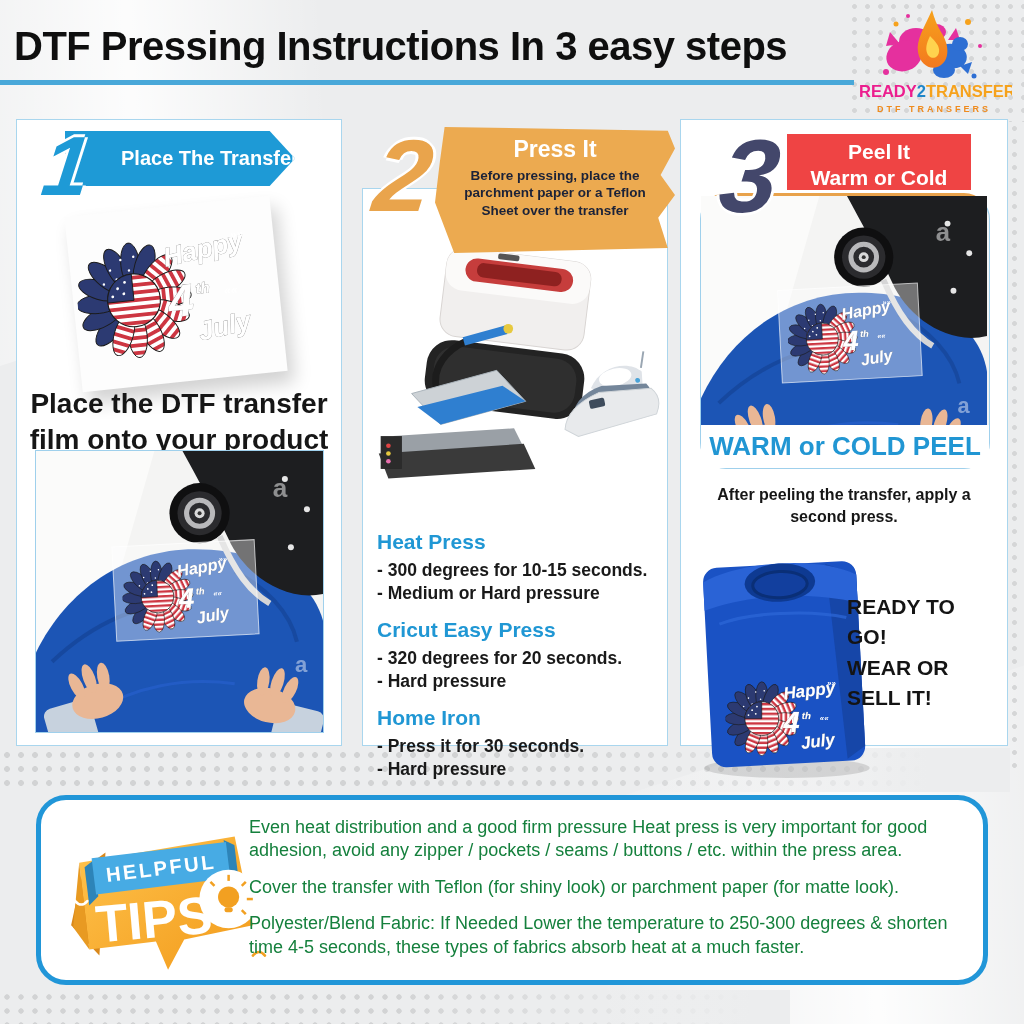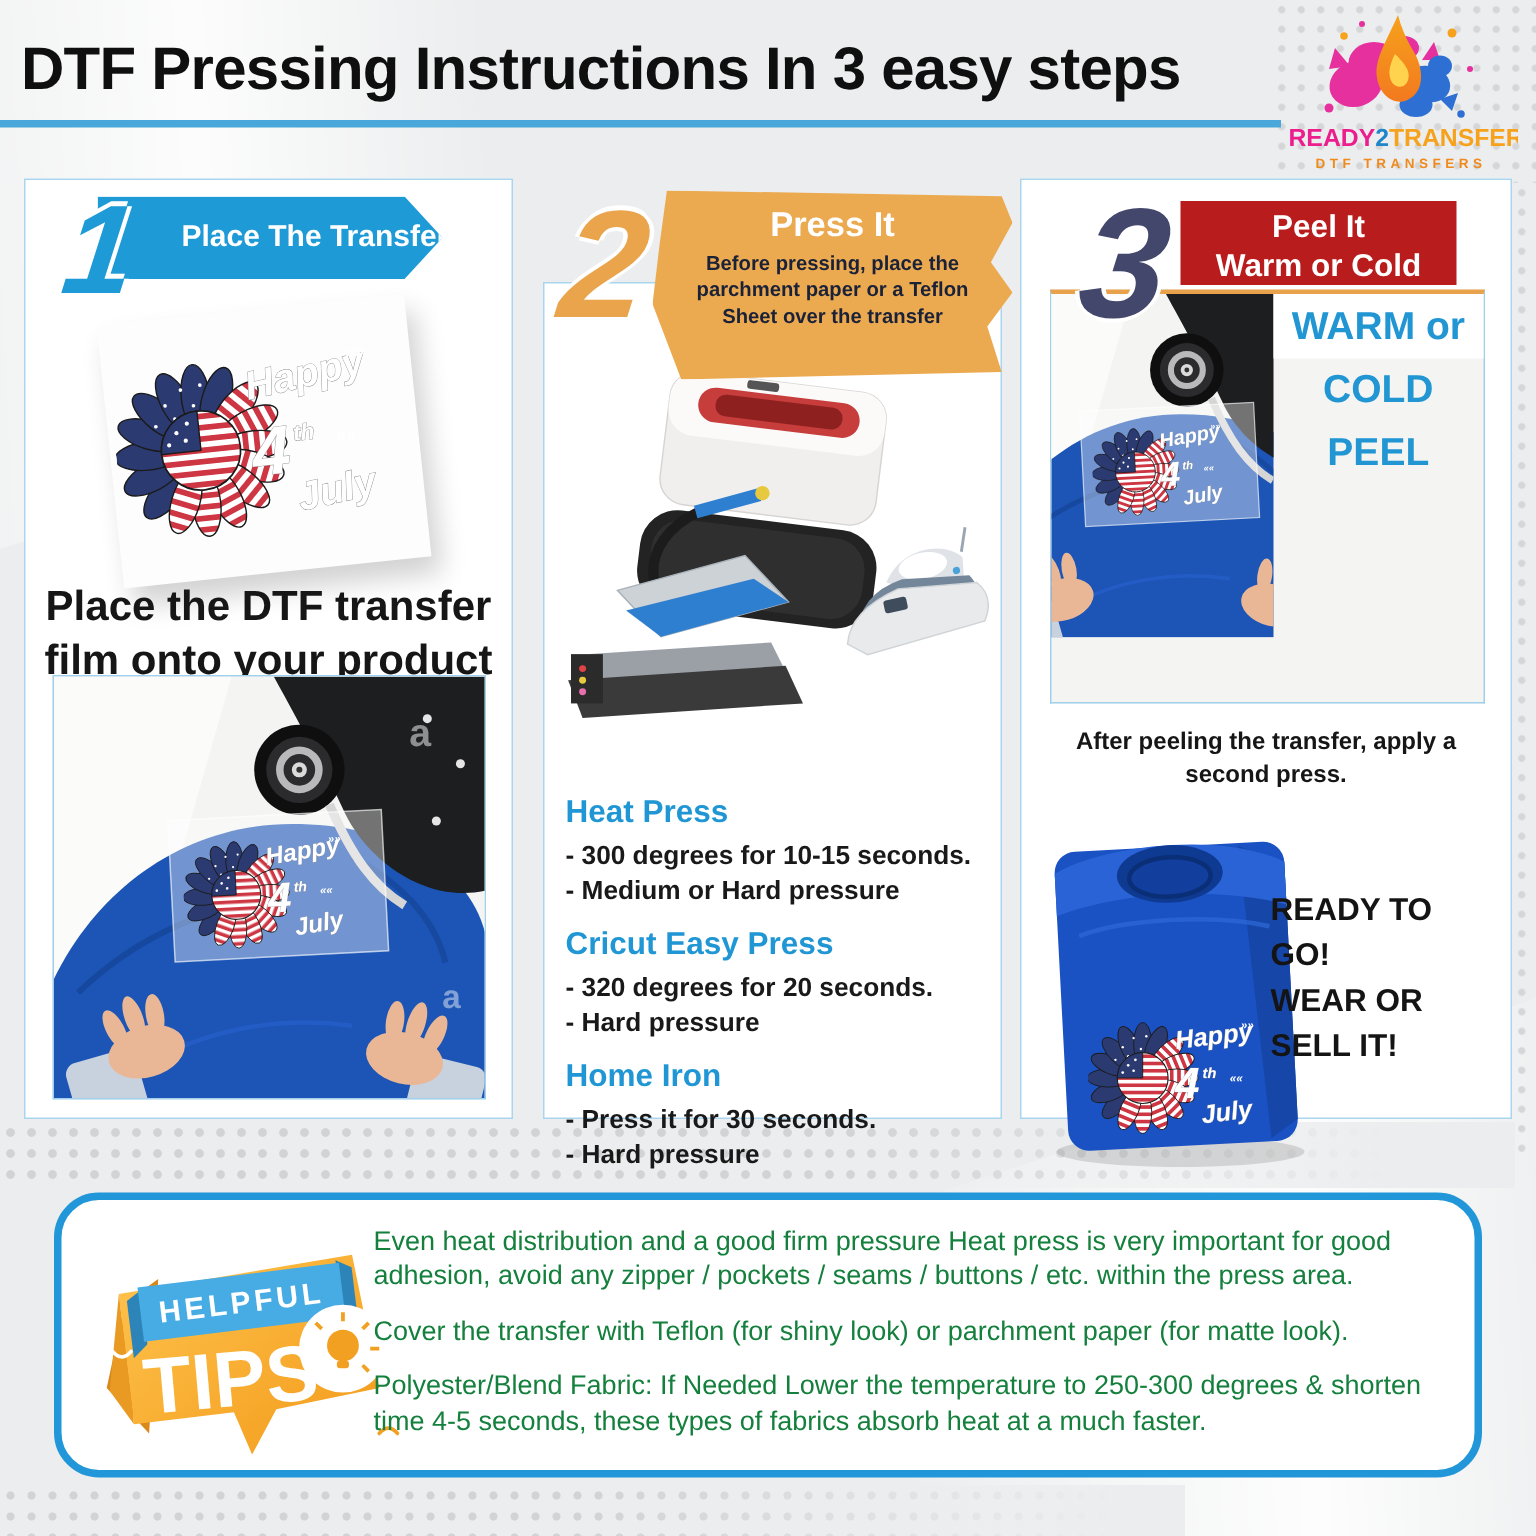--- a/index.html
+++ b/index.html
@@ -42,38 +42,38 @@
   .ribbon1{position:absolute;left:48px;top:11px;width:230px;height:55px;background:#1e9ad6;
     clip-path:polygon(0 0,89% 0,100% 50%,89% 100%,0 100%);display:flex;align-items:center;z-index:2;}
   .ribbon1 span{color:#fff;font-weight:800;font-size:20px;padding-left:56px;white-space:nowrap;}
 
   .ribbon2{position:absolute;left:72px;top:-62px;width:240px;height:126px;background:#ecaa50;
     clip-path:polygon(4% 0,97% 3%,100% 17%,94% 38%,100% 54%,93% 72%,97% 96%,8% 100%,0 60%,2% 28%);
     z-index:2;text-align:center;box-sizing:border-box;padding-top:9px;}
   .ribbon2 .press-it{color:#fff;font-weight:800;font-size:23px;line-height:1.2;}
   .ribbon2 .ribbon-note{color:#1b2238;font-weight:700;font-size:13.5px;line-height:1.3;padding:3px 22px 0 22px;}
 
-  .banner3{position:absolute;left:106px;top:14px;width:184px;height:56px;background:#b91c1c;z-index:2;
+  .banner3{position:absolute;left:106px;top:14px;width:184px;height:56px;background:#ef4444;z-index:2;
     color:#fff;font-weight:800;font-size:21px;text-align:center;line-height:1.25;padding-top:5px;box-sizing:border-box;}
 
   .film{position:absolute;left:56px;top:86px;width:206px;height:176px;background:#fdfdfd;transform:rotate(-6deg);
     box-shadow:6px 12px 18px rgba(0,0,0,.18);display:flex;align-items:center;justify-content:center;}
   .caption{position:absolute;left:0;right:0;text-align:center;font-weight:800;color:#161616;}
   .caption1{top:266px;font-size:28px;line-height:1.3;}
   .caption1 div{width:300px;margin:0 auto;}
   .photo-frame{position:absolute;border:1px solid #9fd0ec;background:#f4f4f3;box-sizing:border-box;}
   .photo1{left:18px;top:330px;width:289px;height:283px;}
 
   .devices{position:absolute;left:8px;top:48px;width:290px;height:258px;}
   .methods{position:absolute;left:14px;top:296px;right:8px;margin-top:45px;}
   .method{margin-bottom:13px;}
   .method h3{margin:0 0 5px 0;font-size:21px;font-weight:800;color:#2097d4;}
   .method div{font-size:17.5px;font-weight:700;color:#191919;line-height:1.32;}
 
-  .photo3{left:19px;top:73px;width:290px;height:276px;border-top:3px solid #e8a24b;display:flex;flex-direction:row;}
+  .photo3{left:19px;top:73px;width:290px;height:276px;border-top:3px solid #e8a24b;display:flex;flex-direction:column;border-radius:26px;}
   .peel-strip{height:43px;background:#fff;text-align:center;font-weight:800;font-size:26px;color:#2196d3;line-height:42px;}
   .caption3{top:364px;font-size:16px;line-height:1.35;}
   .caption3 div{width:260px;margin:0 auto;}
   .folded{position:absolute;left:10px;top:420px;width:192px;height:242px;z-index:2;}
   .ready{position:absolute;left:166px;top:472px;width:152px;
     font-size:21px;font-weight:800;color:#141414;line-height:1.45;z-index:3;}
 
   
   .tips{position:absolute;left:36px;top:795px;width:952px;height:190px;background:#fff;border:5px solid #2196d8;
     border-radius:30px;box-sizing:border-box;z-index:1;}

